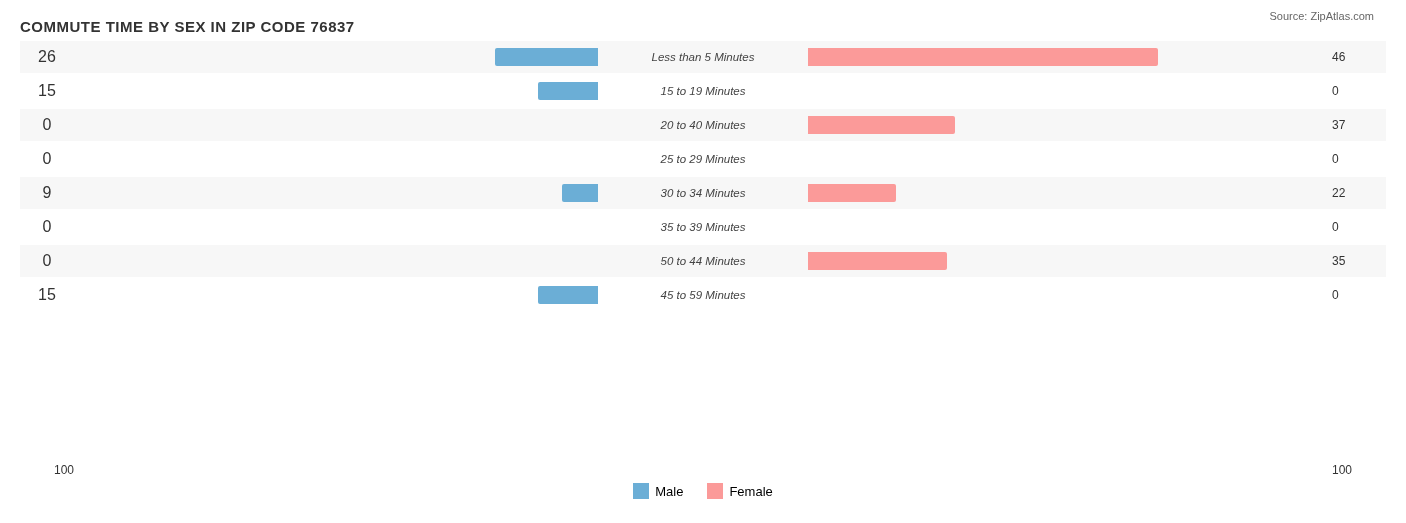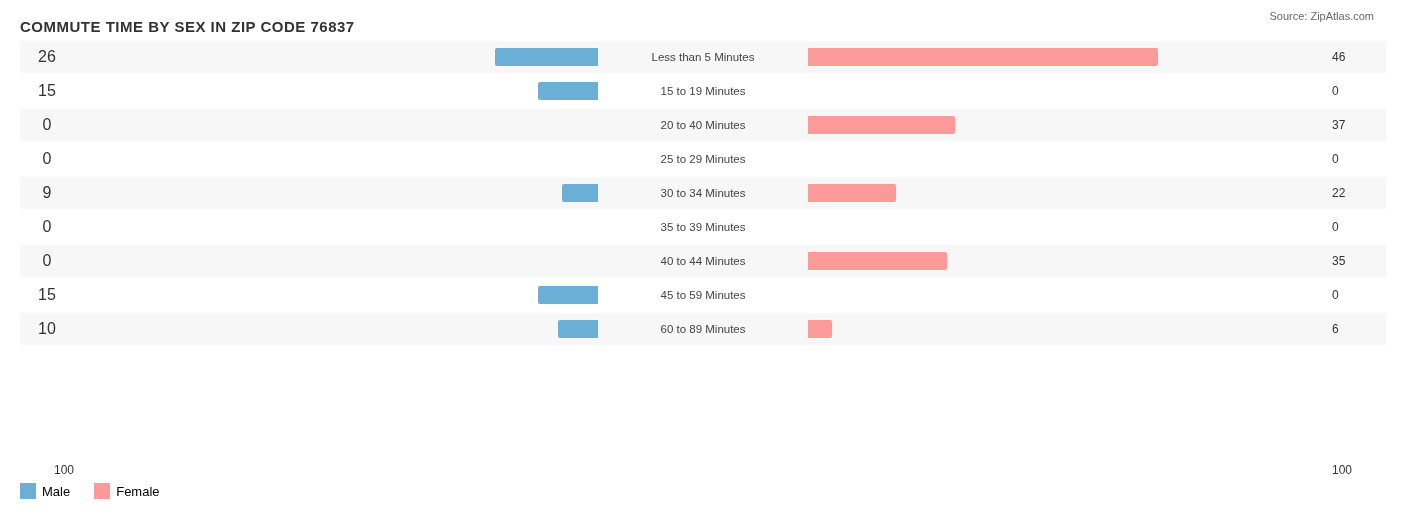--- a/index.html
+++ b/index.html
@@ -56,20 +56,21 @@
       font-size: 16px;
       color: #333;
       flex-shrink: 0;
     }
     .bar-section {
       flex: 1;
       display: flex;
       align-items: flex-start;
       position: relative;
       height: 100%;
+      font-style: italic;
     }
     .bars-wrap {
       display: flex;
       align-items: center;
       width: 100%;
       height: 100%;
       position: relative;
     }
     
     .center-label {
@@ -111,20 +112,21 @@
     }
     .right-val {
       width: 60px;
       padding-left: 6px;
       font-size: 12px;
       color: #333;
       flex-shrink: 0;
     }
     .legend {
       display: flex;
+      justify-content: center;
       align-items: center;
       gap: 24px;
       margin-top: 6px;
       font-size: 13px;
     }
     .legend-item {
       display: flex;
       align-items: center;
       gap: 6px;
     }
@@ -251,21 +253,21 @@
     </div>
     <div class="right-val">0</div>
   </div>
       <div class="row">
     <div class="left-val">0</div>
     <div class="bar-section">
       <div class="bars-wrap">
         <div class="male-bar-wrap">
           <div class="male-bar" style="width:0px;"></div>
         </div>
-        <div class="center-label">40 to 44 Minutes</div>
+        <div class="center-label">50 to 44 Minutes</div>
         <div class="female-bar-wrap">
           <div class="female-bar" style="width:139px;"></div>
         </div>
       </div>
     </div>
     <div class="right-val">35</div>
   </div>
       <div class="row">
     <div class="left-val">15</div>
     <div class="bar-section">
@@ -273,35 +275,20 @@
         <div class="male-bar-wrap">
           <div class="male-bar" style="width:60px;"></div>
         </div>
         <div class="center-label">45 to 59 Minutes</div>
         <div class="female-bar-wrap">
           <div class="female-bar" style="width:0px;"></div>
         </div>
       </div>
     </div>
     <div class="right-val">0</div>
-  </div>
-      <div class="row">
-    <div class="left-val">10</div>
-    <div class="bar-section">
-      <div class="bars-wrap">
-        <div class="male-bar-wrap">
-          <div class="male-bar" style="width:40px;"></div>
-        </div>
-        <div class="center-label">60 to 89 Minutes</div>
-        <div class="female-bar-wrap">
-          <div class="female-bar" style="width:24px;"></div>
-        </div>
-      </div>
-    </div>
-    <div class="right-val">6</div>
   </div>
     </div>
 
   <div class="axis-labels">
     <div class="axis-label-left">100</div>
     <div class="axis-label-center"></div>
     <div class="axis-label-right">100</div>
   </div>
 
   <div class="legend">

